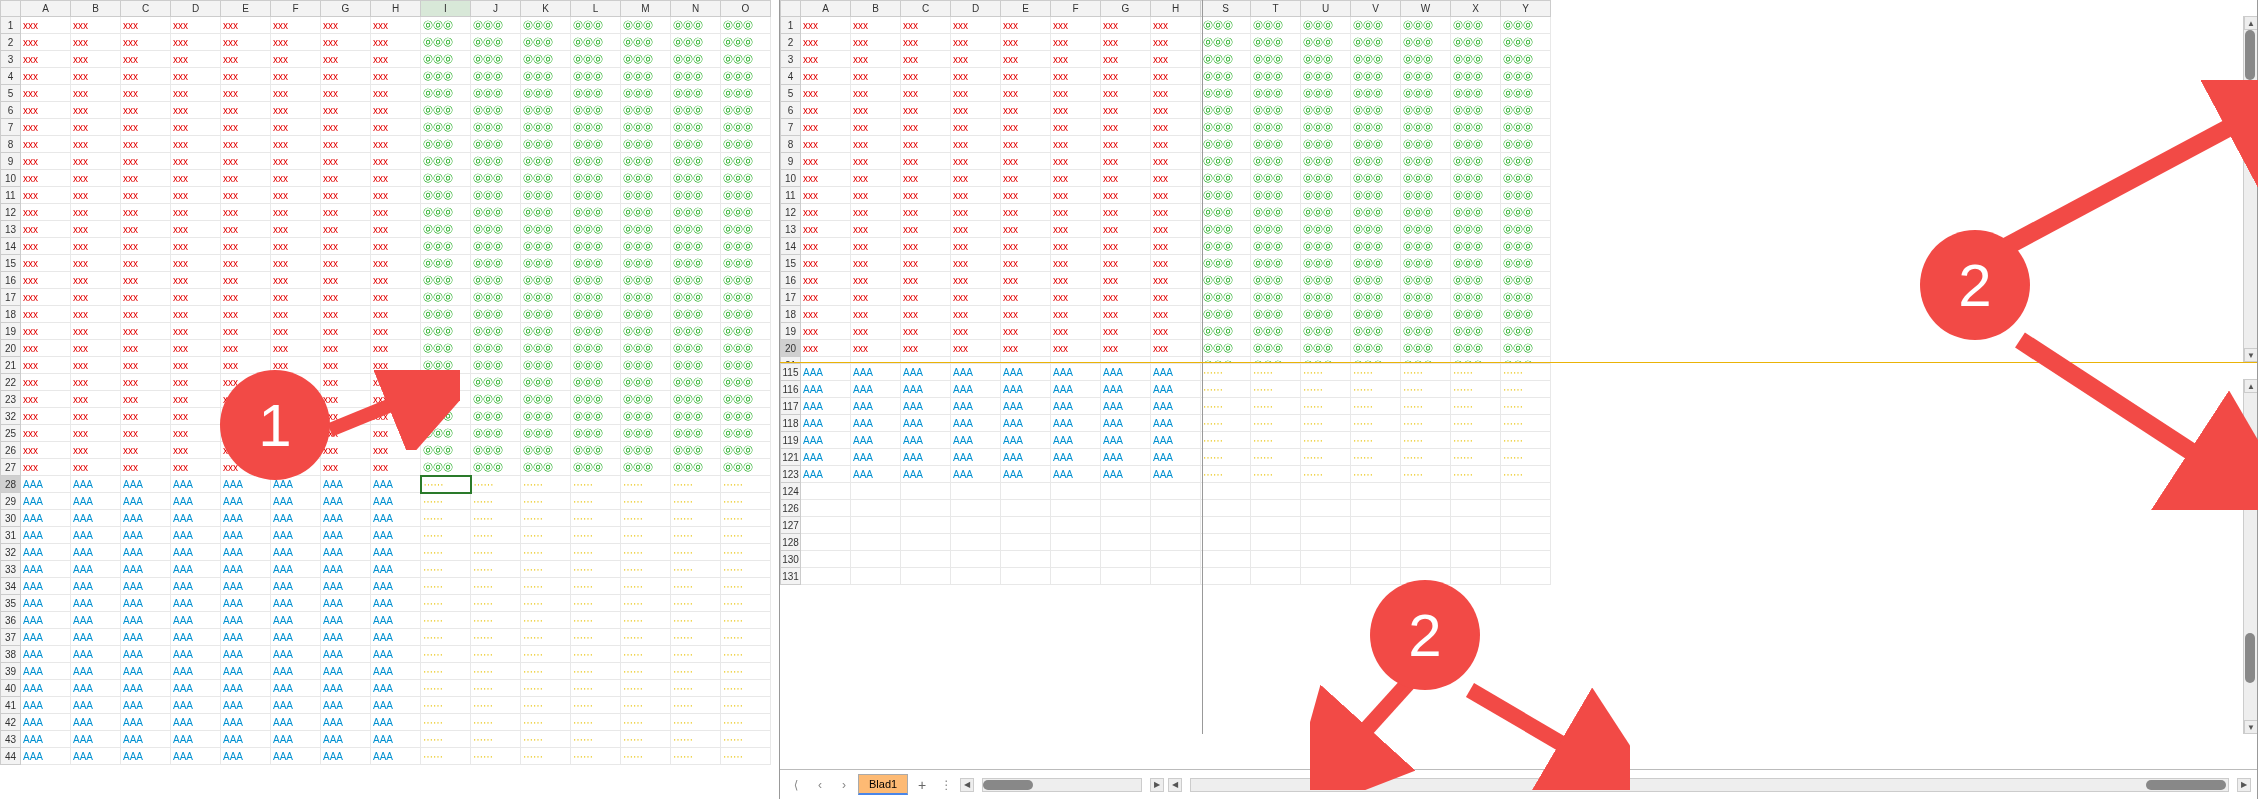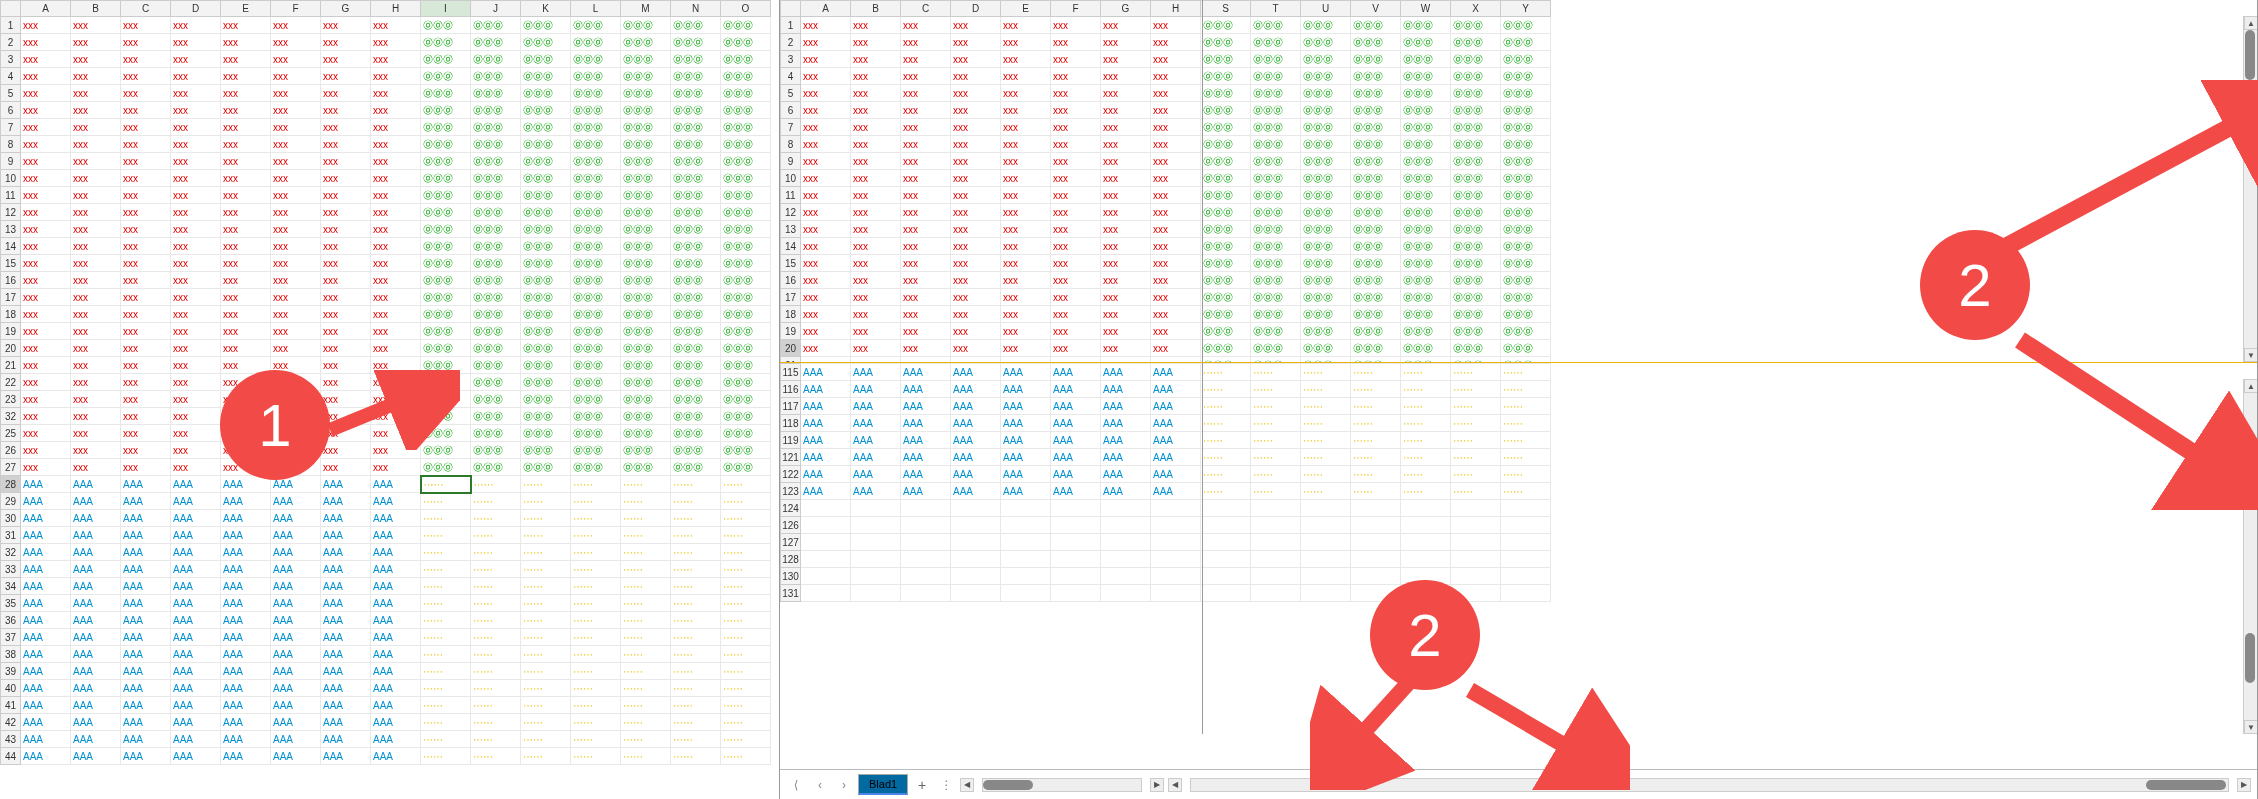--- a/index.html
+++ b/index.html
@@ -72,21 +72,21 @@
     position: relative;
   }
   .nav-btn {
     width: 20px; height: 20px;
     display: flex; align-items: center; justify-content: center;
     color: #888; cursor: pointer;
     font-size: 12px;
   }
   .sheet-tab {
     padding: 3px 10px;
-    background: #0369a1;
+    background: #fdba74;
     border: 1px solid #aaa;
     border-bottom: 2px solid #4a86e8;
     font-size: 11px;
   }
   .add-tab {
     width: 20px; height: 20px;
     display: flex; align-items: center; justify-content: center;
     color: #666; font-size: 14px; cursor: pointer;
   }
   .hscroll-track {
@@ -1493,38 +1493,20 @@
               <td class="cell blue">AAA</td>
               <td class="cell yellow">⋯⋯</td>
               <td class="cell yellow">⋯⋯</td>
               <td class="cell yellow">⋯⋯</td>
               <td class="cell yellow">⋯⋯</td>
               <td class="cell yellow">⋯⋯</td>
               <td class="cell yellow">⋯⋯</td>
               <td class="cell yellow">⋯⋯</td>
             </tr>
             <tr>
-              <td class="row-header">122</td>
-              <td class="cell blue">AAA</td>
-              <td class="cell blue">AAA</td>
-              <td class="cell blue">AAA</td>
-              <td class="cell blue">AAA</td>
-              <td class="cell blue">AAA</td>
-              <td class="cell blue">AAA</td>
-              <td class="cell blue">AAA</td>
-              <td class="cell blue">AAA</td>
-              <td class="cell yellow">⋯⋯</td>
-              <td class="cell yellow">⋯⋯</td>
-              <td class="cell yellow">⋯⋯</td>
-              <td class="cell yellow">⋯⋯</td>
-              <td class="cell yellow">⋯⋯</td>
-              <td class="cell yellow">⋯⋯</td>
-              <td class="cell yellow">⋯⋯</td>
-            </tr>
-            <tr>
               <td class="row-header">123</td>
               <td class="cell blue">AAA</td>
               <td class="cell blue">AAA</td>
               <td class="cell blue">AAA</td>
               <td class="cell blue">AAA</td>
               <td class="cell blue">AAA</td>
               <td class="cell blue">AAA</td>
               <td class="cell blue">AAA</td>
               <td class="cell blue">AAA</td>
               <td class="cell yellow">⋯⋯</td>

